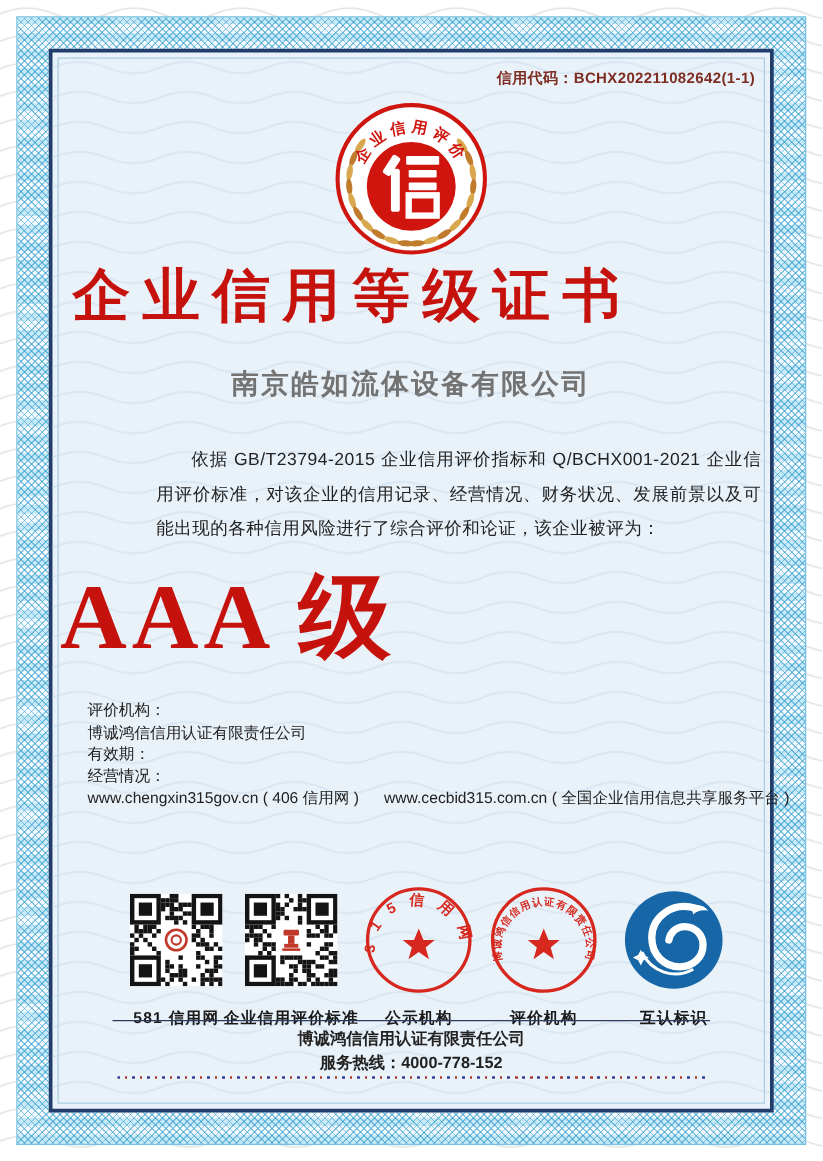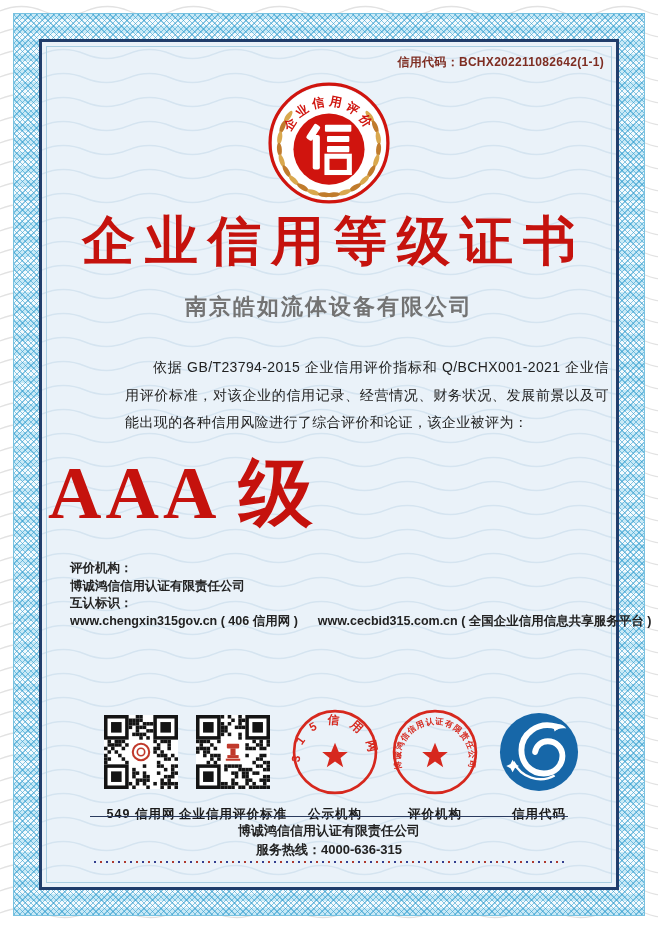--- a/index.html
+++ b/index.html
@@ -16,31 +16,31 @@
           repeating-linear-gradient(135deg, rgba(44,154,205,.55) 0 1px, transparent 1px 4px),
           repeating-linear-gradient(0deg, rgba(130,205,235,.35) 0 7px, rgba(255,255,255,.35) 7px 14px);}
   
   .panel{position:absolute;inset:39px;z-index:2;border:3px solid #203d6b;background:#eaf2f9;}
   .panel .content-waves{position:absolute;inset:0;width:100%;height:100%;}
   .thin-frame{position:absolute;inset:4px;border:1px solid #a9cee2;pointer-events:none;}
   
   .content{position:absolute;inset:48px;z-index:3;}
   .credit-code{position:absolute;top:6px;right:6px;font-size:12px;font-weight:bold;color:#7e2d22;letter-spacing:.3px;}
   .emblem-wrap{position:absolute;top:30px;left:0;width:100%;display:flex;justify-content:center;}
-  .cert-title{position:absolute;top:158px;left:0;width:100%;text-align:center;
-              font-size:53px;font-weight:bold;color:#c5120d;letter-spacing:10px;text-indent:10px;}
+  .cert-title{position:absolute;top:158px;left:0;width:100%;text-align:left;
+              font-size:46px;font-weight:bold;color:#c5120d;letter-spacing:10px;text-indent:10px;}
   .company{position:absolute;top:244px;left:0;width:100%;text-align:center;
            font-size:22px;font-weight:bold;color:#737373;letter-spacing:2px;}
   .paragraph{position:absolute;top:306px;left:40px;width:484px;font-size:14px;line-height:27.5px;
              color:#222;text-indent:2em;letter-spacing:.4px;text-align:justify;margin-left:37px;}
   .rating{position:absolute;top:396px;left:0;width:100%;text-align:left;
           font-family:"Liberation Serif","DejaVu Serif",serif;font-size:74px;font-weight:bold;
           color:#c5120d;letter-spacing:4px;}
   .info{position:absolute;top:512px;left:22px;font-size:12.5px;line-height:17.5px;color:#222;}
-  .info .row{white-space:nowrap;font-weight:bold;}
+  .info .row{white-space:nowrap;}
   .info .site-gap{display:inline-block;width:20px;}
   .badges{position:absolute;top:658px;left:0;width:100%;height:150px;}
   .badge{position:absolute;width:110px;text-align:center;}
   .badge .art{height:92px;display:flex;align-items:center;justify-content:center;}
   .badge .lbl{margin-top:8px;font-size:12.5px;font-weight:bold;color:#1a1a1a;letter-spacing:1px;}
   .b0{left:38px;} .b1{left:130px;} .b2{left:232px;} .b3{left:332px;} .b4{left:436px;}
   .footer{position:absolute;top:768px;left:42px;right:42px;border-top:1.5px solid #2a3b5f;
           text-align:center;padding-top:5px;font-size:13px;font-weight:bold;color:#222;line-height:18.5px;}
   .dotted{position:absolute;top:813px;left:46px;right:46px;height:2px;
           background:repeating-linear-gradient(90deg,#333f8f 0 2px,transparent 2px 6px,#b03a2e 6px 8px,transparent 8px 12px);}
@@ -125,21 +125,22 @@
     </div>
 
     <div class="cert-title">企业信用等级证书</div>
     <div class="company">南京皓如流体设备有限公司</div>
     <div class="paragraph">依据 GB/T23794-2015 企业信用评价指标和 Q/BCHX001-2021 企业信用评价标准，对该企业的信用记录、经营情况、财务状况、发展前景以及可能出现的各种信用风险进行了综合评价和论证，该企业被评为：</div>
     <div class="rating">AAA 级</div>
 
     <div class="info">
       <div class="row">评价机构：</div>
       <div class="row">博诚鸿信信用认证有限责任公司</div>
-      <div class="row">互认标识：</div>
+      <div class="row">有效期：</div>
+      <div class="row">经营情况：</div>
       <div class="row"><span>www.chengxin315gov.cn ( 406 信用网 )</span><span class="site-gap"></span><span>www.cecbid315.com.cn ( 全国企业信用信息共享服务平台 )</span></div>
     </div>
 
     <div class="badges">
 
       <div class="badge b0">
         <div class="art">
             <svg id="qr0" width="74" height="74" viewBox="0 0 72 72">
               <rect x="0" y="0" width="72" height="72" fill="#ffffff"></rect>
               <rect x="30.857142857142854" y="0" width="3.4285714285714284" height="3.4285714285714284" fill="#141414"></rect>
@@ -254,21 +255,21 @@
               <rect x="51.42857142857143" y="3.4285714285714284" width="17.142857142857142" height="17.142857142857142" fill="#ffffff"></rect>
               <rect x="54.857142857142854" y="6.857142857142857" width="10.285714285714285" height="10.285714285714285" fill="#141414"></rect>
               <rect x="0" y="48" width="24" height="24" fill="#141414"></rect>
               <rect x="3.4285714285714284" y="51.42857142857143" width="17.142857142857142" height="17.142857142857142" fill="#ffffff"></rect>
               <rect x="6.857142857142857" y="54.857142857142854" width="10.285714285714285" height="10.285714285714285" fill="#141414"></rect>
               <circle cx="36" cy="36" r="10" fill="#ffffff"></circle>
               <circle cx="36" cy="36" r="8" fill="none" stroke="#c0392b" stroke-width="2"></circle>
               <circle cx="36" cy="36" r="3.6" fill="none" stroke="#c0392b" stroke-width="1.6"></circle>
             </svg>
           </div>
-        <div class="lbl">549 信用网</div>
+        <div class="lbl">581 信用网</div>
       </div>
 
       <div class="badge b1">
         <div class="art">
             <svg id="qr1" width="74" height="74" viewBox="0 0 72 72">
               <rect x="0" y="0" width="72" height="72" fill="#ffffff"></rect>
               <rect x="24" y="0" width="3.4285714285714284" height="3.4285714285714284" fill="#141414"></rect>
               <rect x="30.857142857142854" y="0" width="3.4285714285714284" height="3.4285714285714284" fill="#141414"></rect>
               <rect x="41.14285714285714" y="0" width="3.4285714285714284" height="3.4285714285714284" fill="#141414"></rect>
               <rect x="34.285714285714285" y="3.4285714285714284" width="3.4285714285714284" height="3.4285714285714284" fill="#141414"></rect>
@@ -436,23 +437,23 @@
       <div class="badge b4">
         <div class="art">
           <svg width="82" height="82" viewBox="0 0 84 84">
             <circle cx="42" cy="42" r="40" fill="#1767a8"></circle>
             <path d="M60 16 C 40 10 24 24 24 40 C 24 54 34 64 47 64 C 58 64 66 56 66 46 C 66 37 59 31 51 31 C 44 31 39 36 38 42" fill="none" stroke="#ffffff" stroke-width="6" stroke-linecap="round"></path>
             <path d="M56 14 C 62 12 68 14 70 18 C 66 17 61 18 58 21 Z" fill="#ffffff"></path>
             <path d="M16 52 A 30 30 0 0 0 58 66" fill="none" stroke="#ffffff" stroke-width="2.4"></path>
             <polygon points="15,50 17.2,54.2 21.5,56.4 17.2,58.6 15,62.8 12.8,58.6 8.5,56.4 12.8,54.2" fill="#ffffff"></polygon>
           </svg>
         </div>
-        <div class="lbl">信用代码</div>
+        <div class="lbl">互认标识</div>
       </div>
     </div>
 
     <div class="footer">
       <div>博诚鸿信信用认证有限责任公司</div>
-      <div>服务热线：4000-636-315</div>
+      <div>服务热线：4000-778-152</div>
     </div>
     <div class="dotted"></div>
   </div>
 </div>
 
 </body></html>

